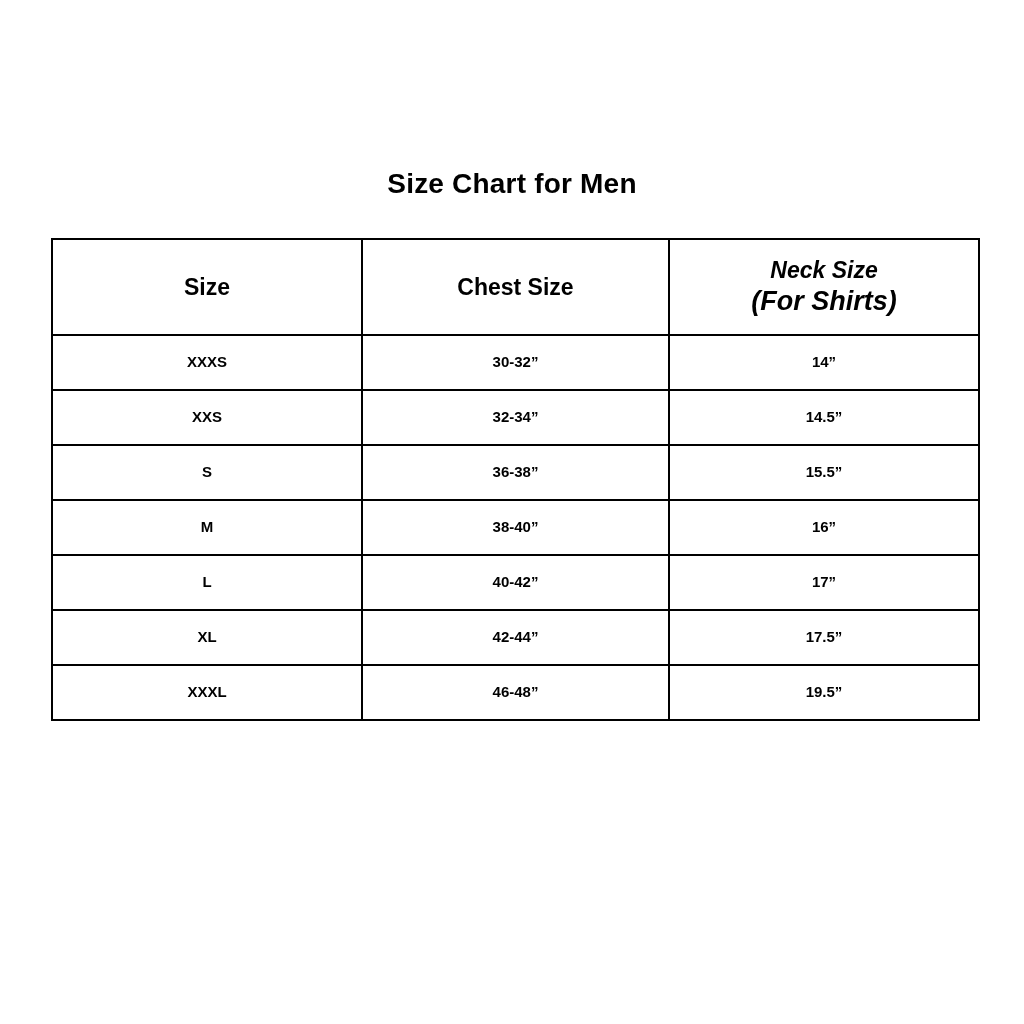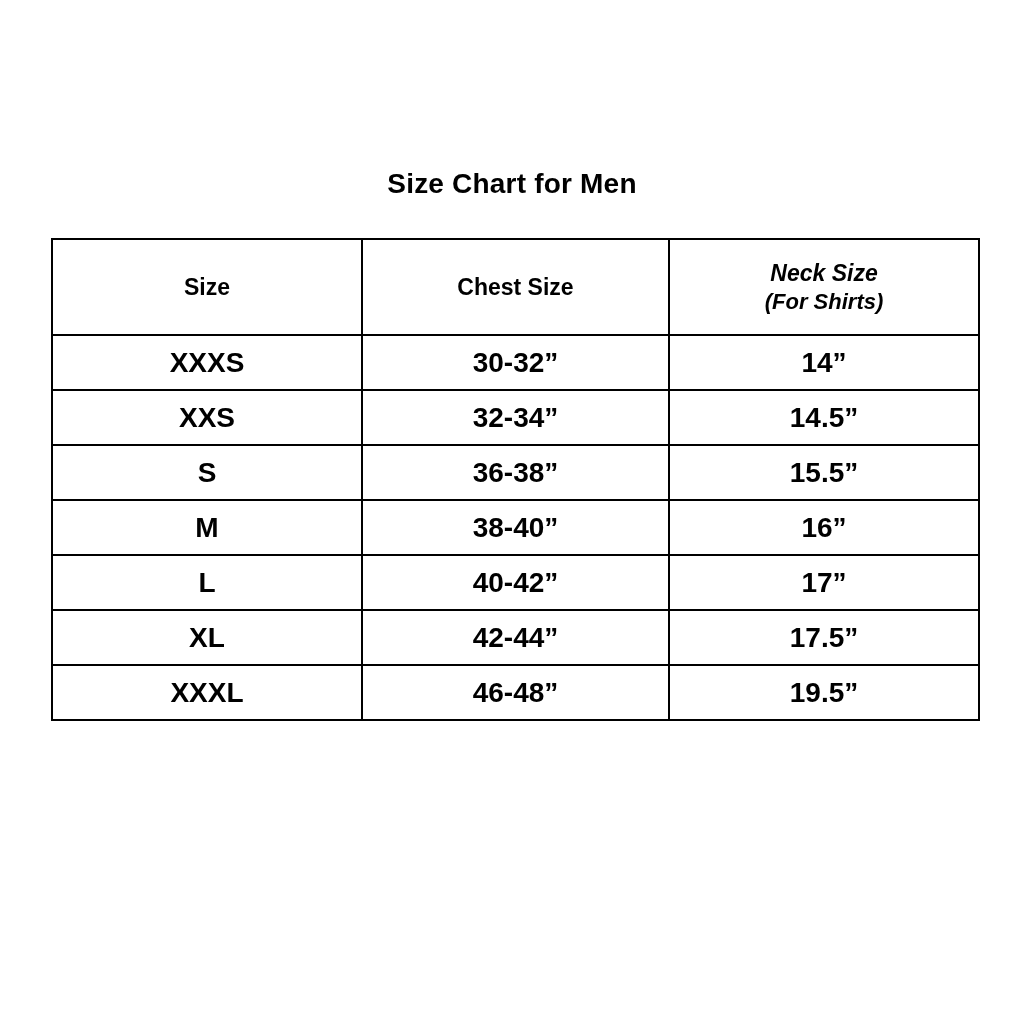--- a/index.html
+++ b/index.html
@@ -39,38 +39,38 @@
   table.size-chart {
     width: 921px;
     border-collapse: collapse;
     table-layout: fixed;
   }
   table.size-chart td,
   table.size-chart th {
     border: 2px solid #000000;
     text-align: center;
     vertical-align: middle;
-    font-size: 28px;
+    font-size: 15px;
     font-weight: bold;
     padding: 0;
     line-height: 1.25;
   }
   table.size-chart thead th {
     height: 94px;
     font-size: 23px;
   }
   table.size-chart tbody td {
     height: 53px;
   }
   .col-size { width: 308px; }
   .col-chest { width: 305px; }
   .col-neck { width: 308px; font-style: italic; }
   .head-sub {
     display: block;
-    font-size: 22px;
+    font-size: 27px;
     font-weight: bold;
   }
 </style>
 </head>
 <body>
 
 <div class="page">
 
   <div class="title">Size Chart for Men</div>
 

